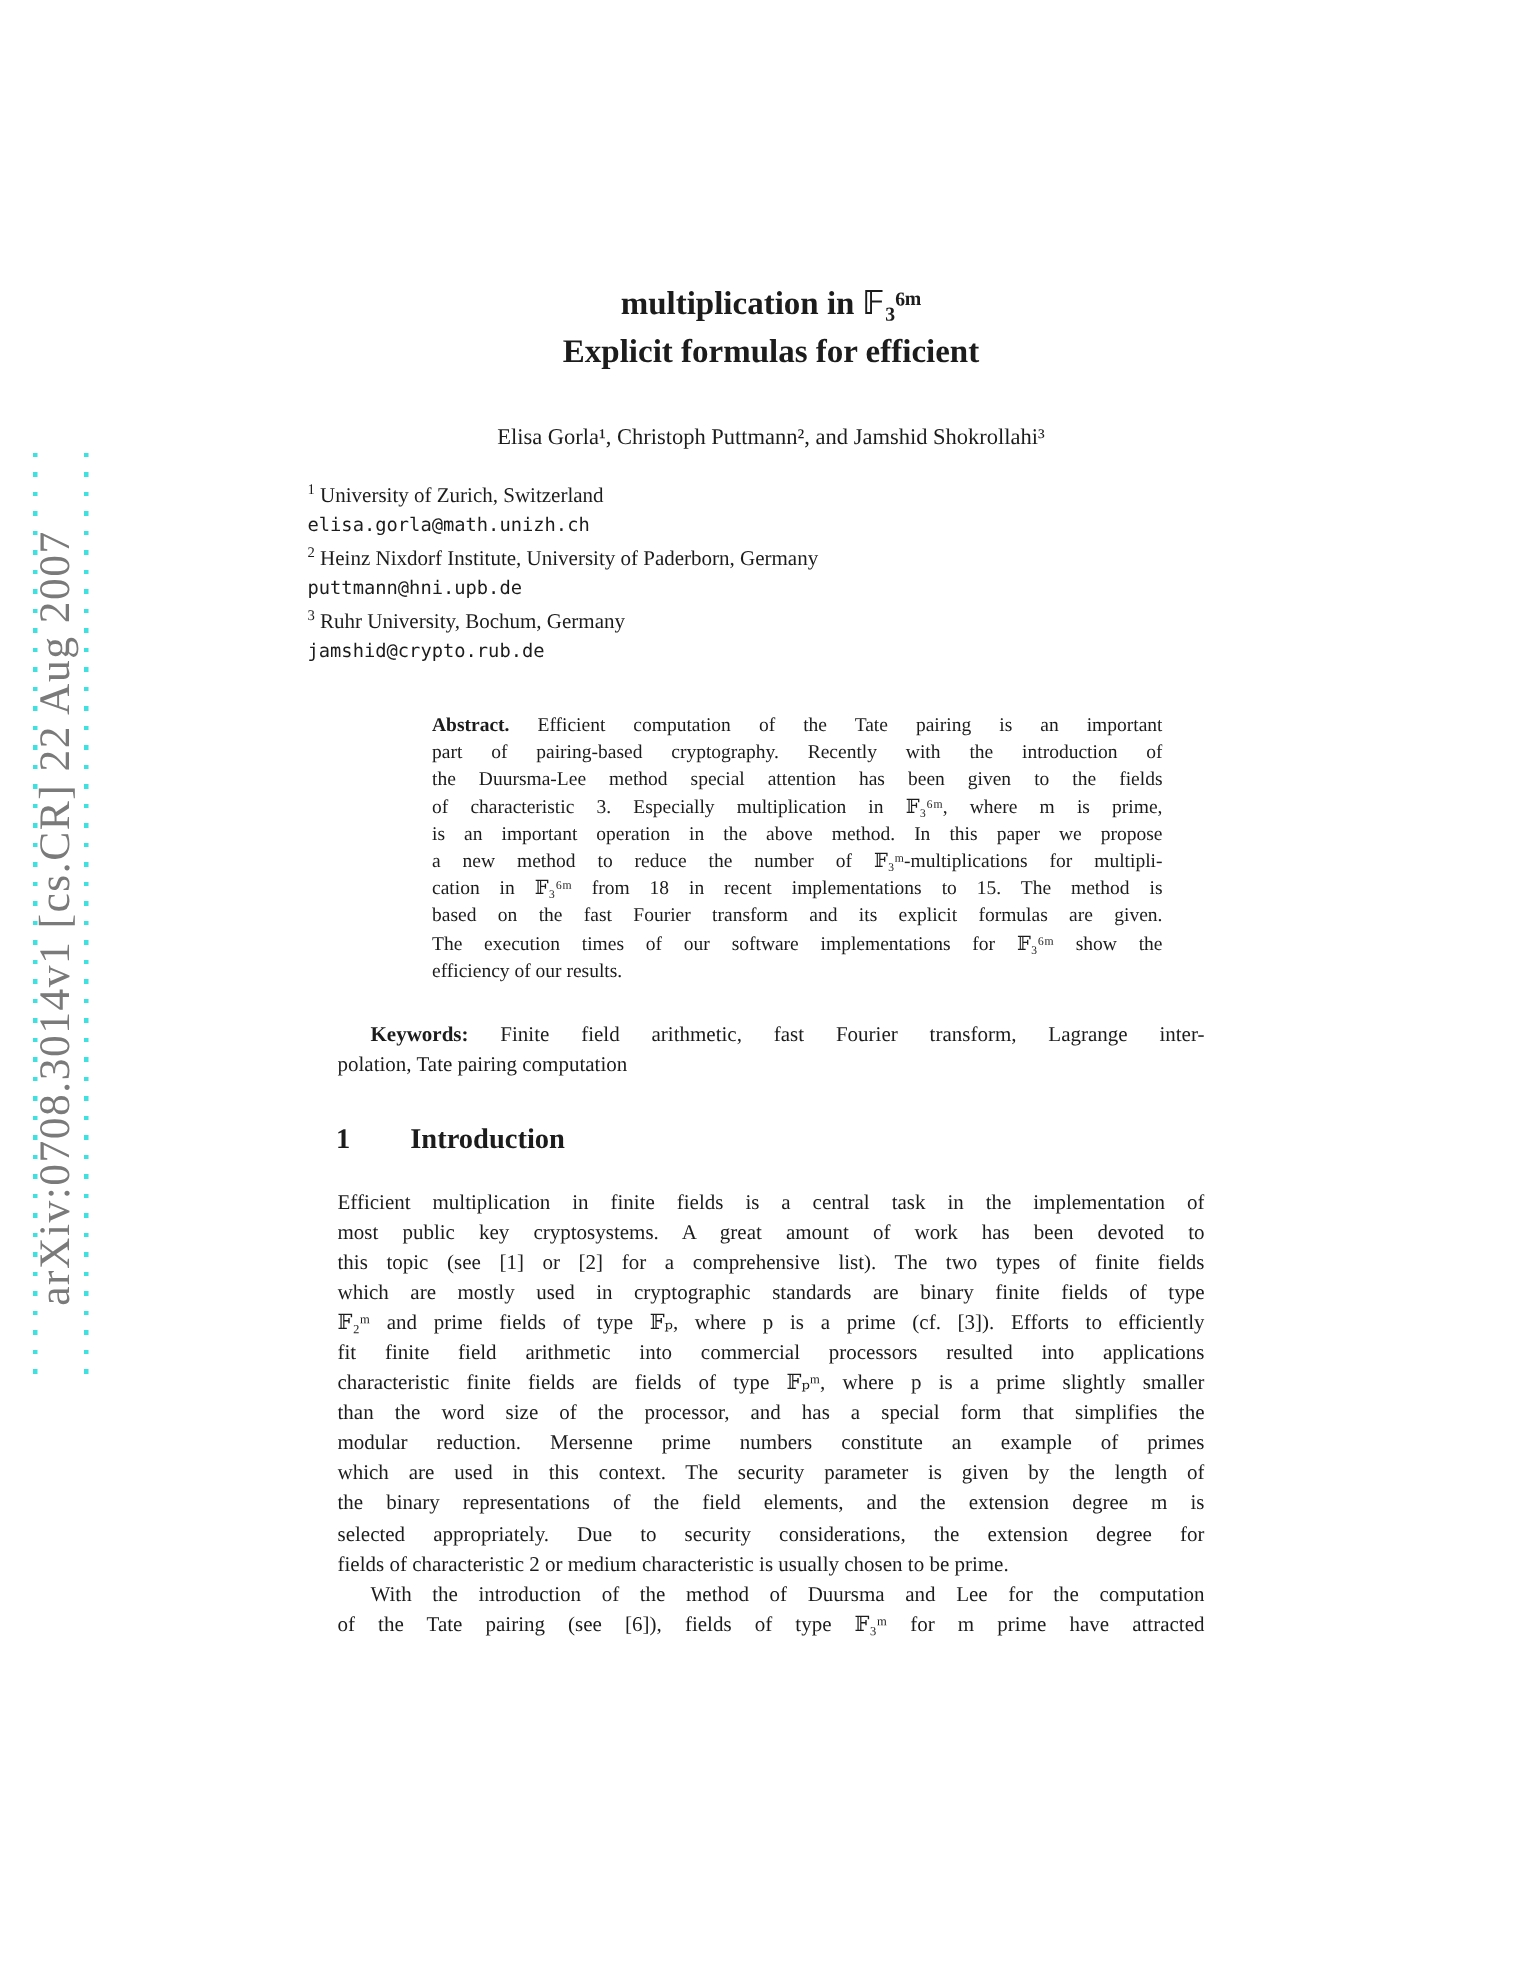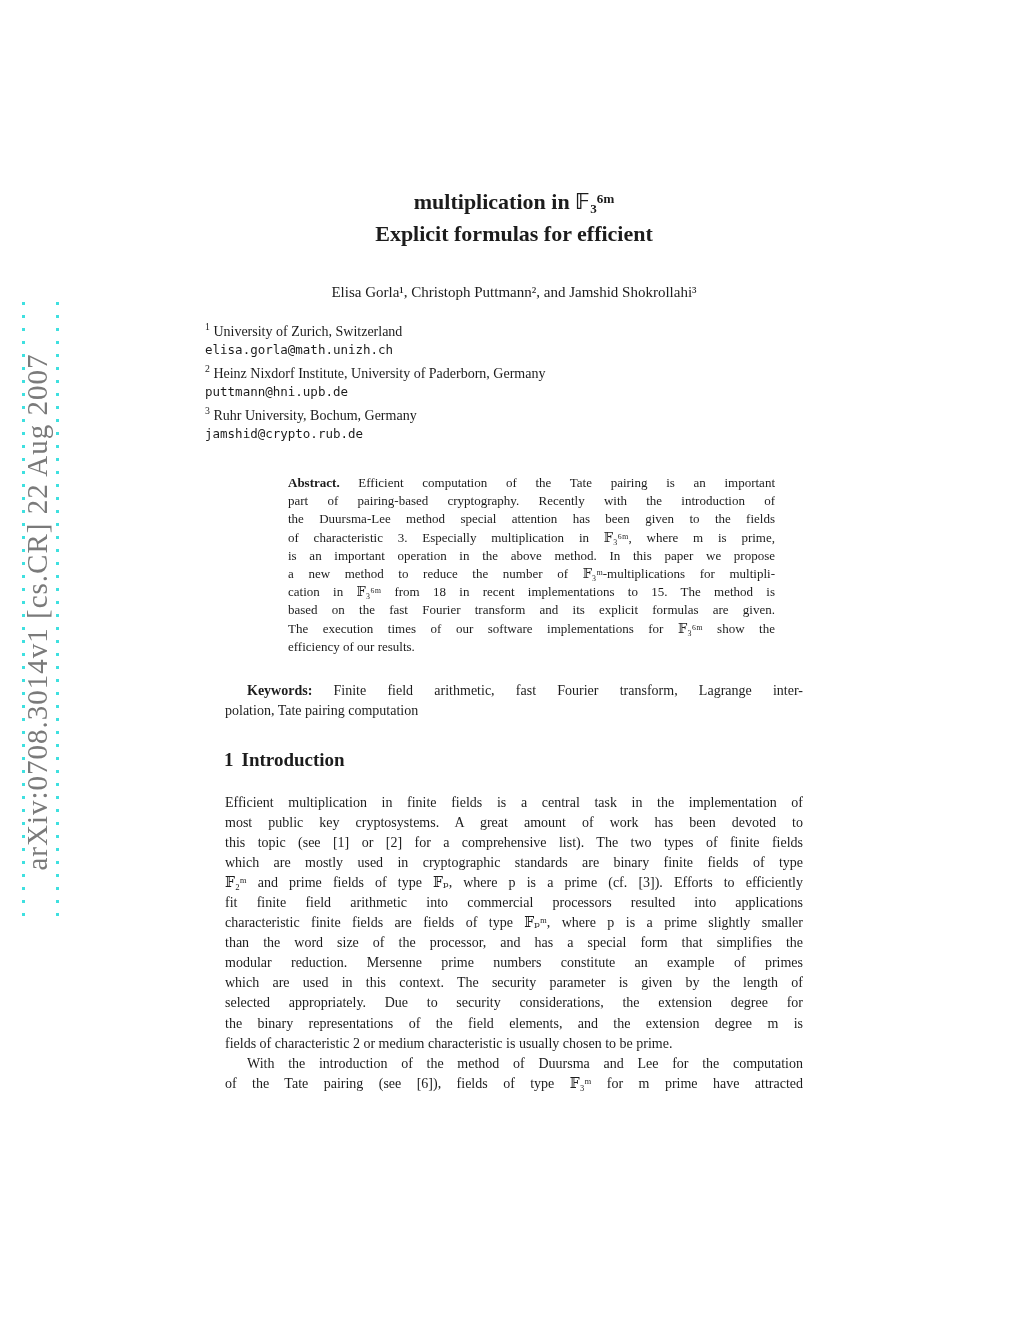--- a/index.html
+++ b/index.html
@@ -65,21 +65,21 @@
   .keywords {
     position: absolute; left: 225px; width: 578px; top: 681px;
     font-size: 14px; line-height: 20px;
   }
 
   
   .section-heading {
     position: absolute; left: 224px; top: 749px;
     font-size: 19px; font-weight: bold;
   }
-  .section-heading .sec-title { margin-left: 8px; }
+  .section-heading .sec-title { margin-left: 40px; }
 
   
   .intro {
     position: absolute; left: 225px; width: 578px; top: 793px;
     font-size: 14px; line-height: 20.05px;
   }
 
   
   .jline, .line-list > div {
     text-align: justify;
@@ -144,22 +144,22 @@
         <div class="first ">Efficient multiplication in finite fields is a central task in the implementation of</div>
         <div class="">most public key cryptosystems. A great amount of work has been devoted to</div>
         <div class="">this topic (see [1] or [2] for a comprehensive list). The two types of finite fields</div>
         <div class="">which are mostly used in cryptographic standards are binary finite fields of type</div>
         <div class="">𝔽₂ᵐ and prime fields of type 𝔽ₚ, where p is a prime (cf. [3]). Efforts to efficiently</div>
         <div class="">fit finite field arithmetic into commercial processors resulted into applications</div>
         <div class="">characteristic finite fields are fields of type 𝔽ₚᵐ, where p is a prime slightly smaller</div>
         <div class="">than the word size of the processor, and has a special form that simplifies the</div>
         <div class="">modular reduction. Mersenne prime numbers constitute an example of primes</div>
         <div class="">which are used in this context. The security parameter is given by the length of</div>
+        <div class="">the binary representations of the field elements, and the extension degree m is</div>
         <div class="">selected appropriately. Due to security considerations, the extension degree for</div>
-        <div class="">the binary representations of the field elements, and the extension degree m is</div>
         <div class="last">fields of characteristic 2 or medium characteristic is usually chosen to be prime.</div>
       </div>
     <div class="line-list indent-first">
         <div class="first ">With the introduction of the method of Duursma and Lee for the computation</div>
         <div class="last">of the Tate pairing (see [6]), fields of type 𝔽₃ᵐ for m prime have attracted</div>
       </div>
   </div>
 
 </div>
 

